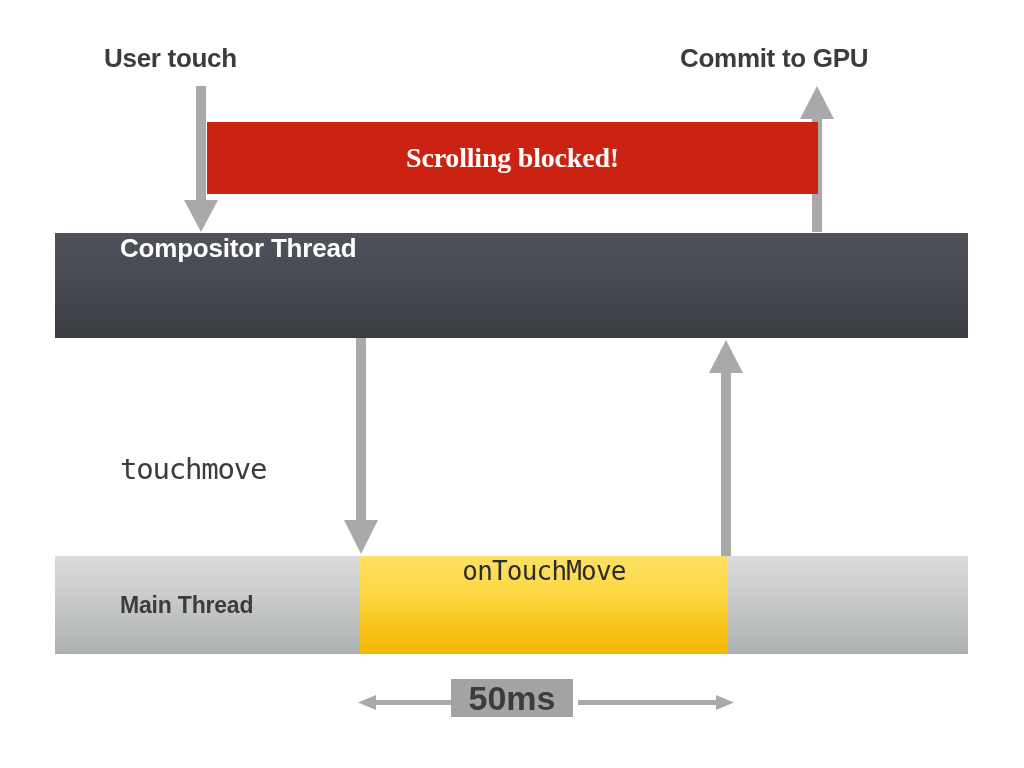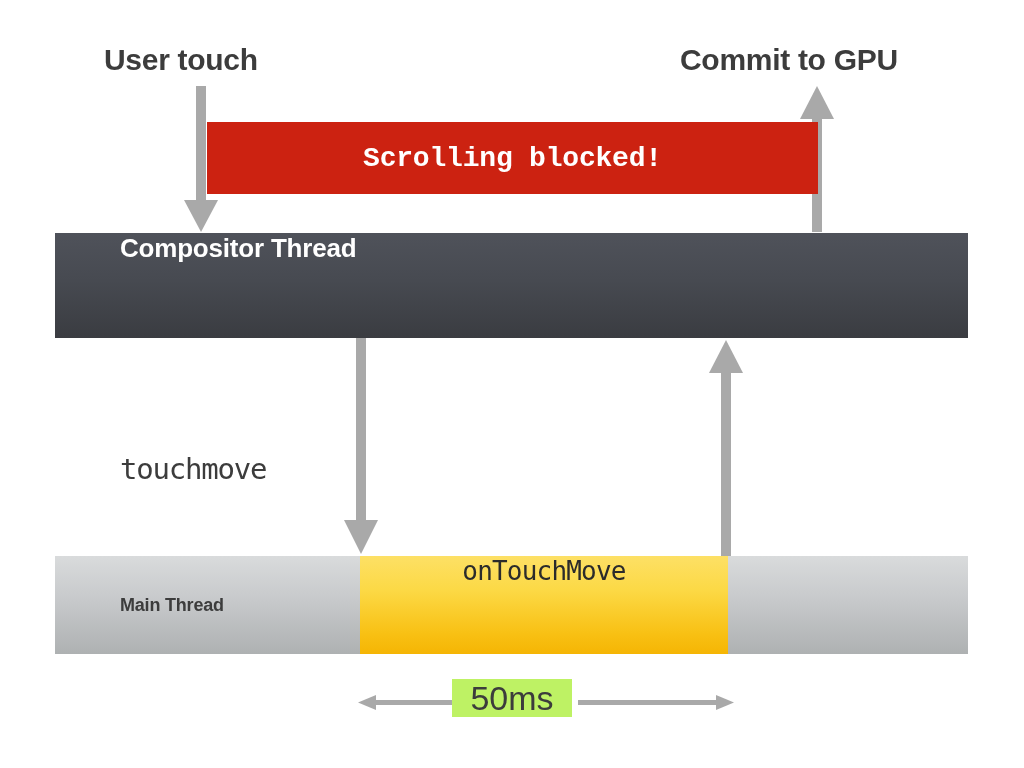--- a/index.html
+++ b/index.html
@@ -16,21 +16,21 @@
     height: 768px;
     background: #ffffff;
     overflow: hidden;
   }
 
   
   .callout-label {
     position: absolute;
     font-family: "Liberation Sans", sans-serif;
     font-weight: bold;
-    font-size: 30px;
+    font-size: 26px;
     letter-spacing: -0.3px;
     color: #3c3c3c;
     white-space: nowrap;
   }
   #label-user-touch { left: 104px; top: 43px; }
   #label-commit-gpu { left: 680px; top: 43px; }
 
   
   .arrow-svg {
     position: absolute;
@@ -50,21 +50,21 @@
     left: 207px;
     top: 122px;
     width: 611px;
     height: 72px;
     background: #cc2211;
     display: flex;
     align-items: center;
     justify-content: center;
   }
   #scrolling-blocked-text {
-    font-family: Liberation Mono, monospace;
+    font-family: Liberation Serif, serif;
     font-weight: bold;
     font-size: 28px;
     color: #ffffff;
     letter-spacing: -0.2px;
     white-space: nowrap;
   }
 
   
   #compositor-thread-bar {
     position: absolute;
@@ -93,21 +93,21 @@
     width: 913px;
     height: 98px;
     background: linear-gradient(to bottom, #d9dbdc 0%, #c7c9cb 45%, #aeb1b2 100%);
     display: flex;
     align-items: center;
   }
   #main-thread-label {
     margin-left: 65px;
     font-family: "Liberation Sans", sans-serif;
     font-weight: bold;
-    font-size: 18px;
+    font-size: 23px;
     color: #3c3c3c;
     letter-spacing: -0.2px;
     white-space: nowrap;
   }
 
   
   #on-touch-move-block {
     position: absolute;
     left: 360px;
     top: 556px;
@@ -144,22 +144,23 @@
     left: 0;
     top: 679px;
     width: 1024px;
     text-align: center;
     font-family: "Liberation Sans", sans-serif;
     font-size: 34px;
     color: #3c3c3c;
     pointer-events: none;
   }
   #duration-label span {
-    background: #bef264;
+    background: #a3a3a3;
     padding: 0 18px;
+    font-weight: bold;
   }
 </style>
 </head>
 <body>
 
 <div id="canvas">
 
   <div class="callout-label" id="label-user-touch">User touch</div>
 
   <div class="callout-label" id="label-commit-gpu">Commit to GPU</div>

